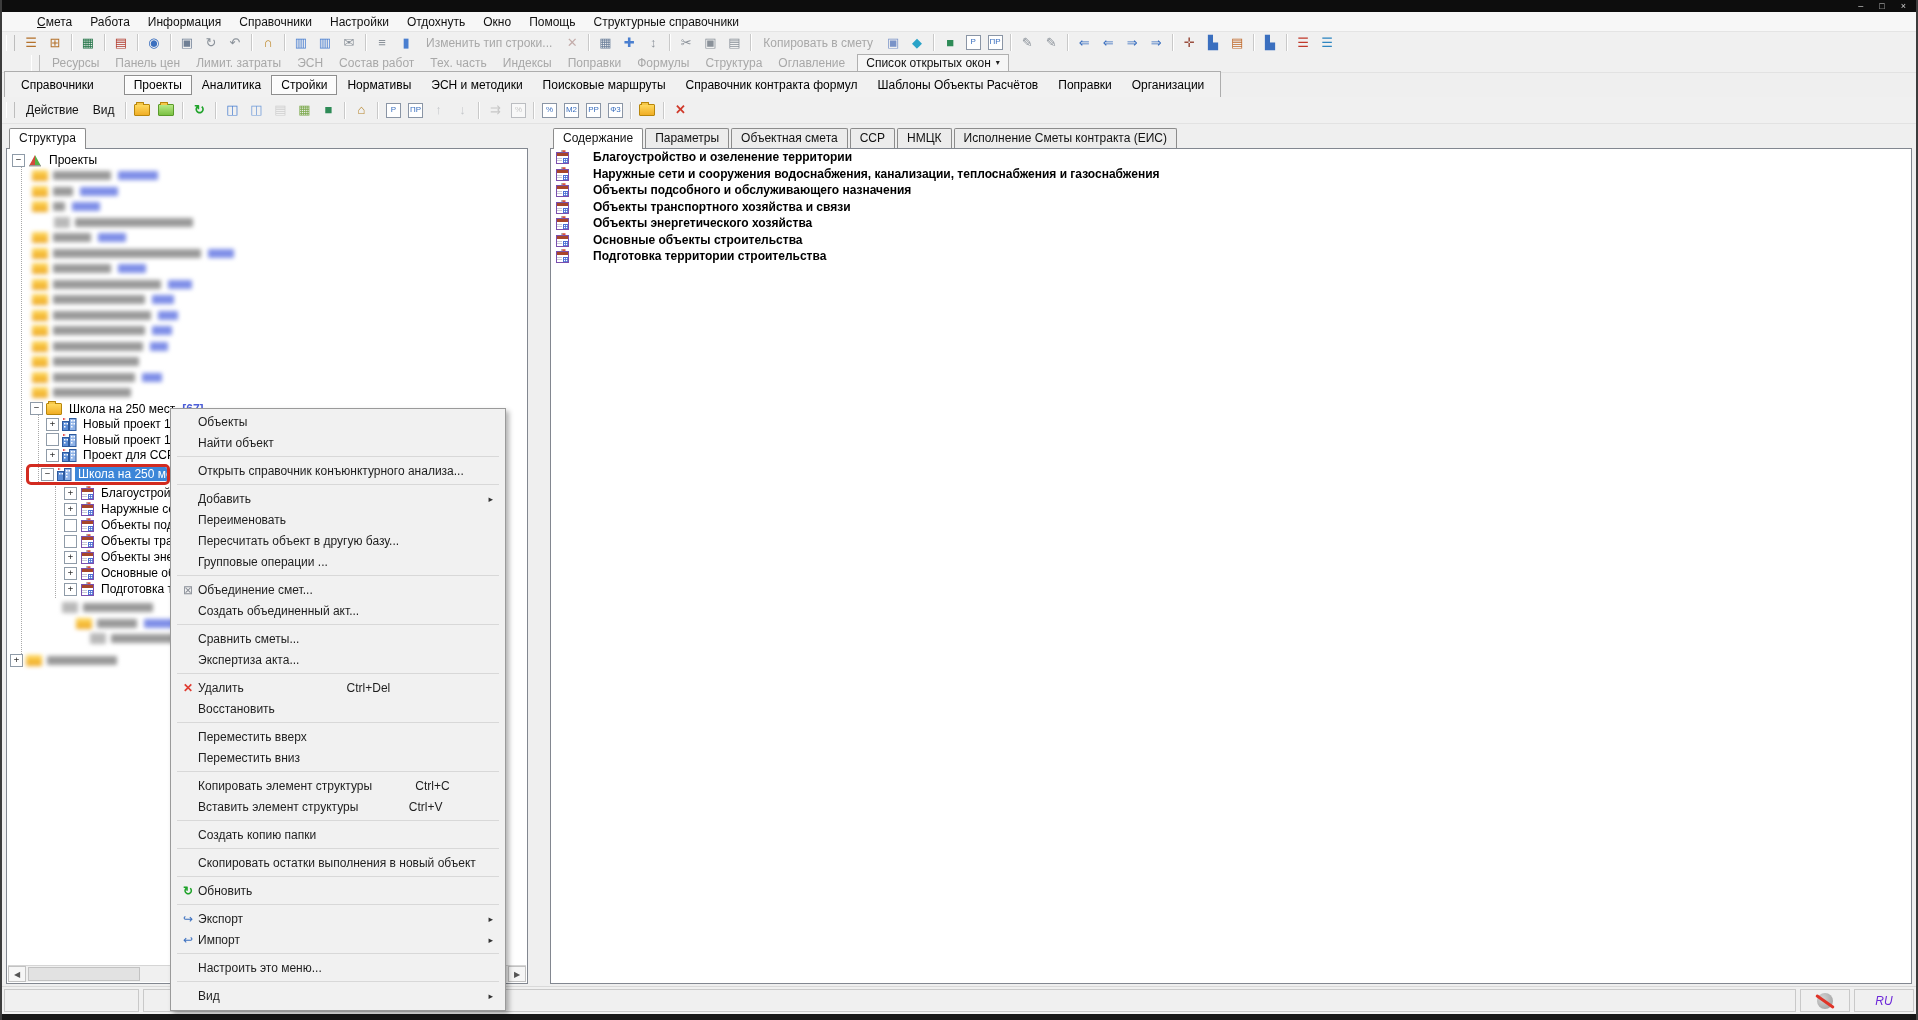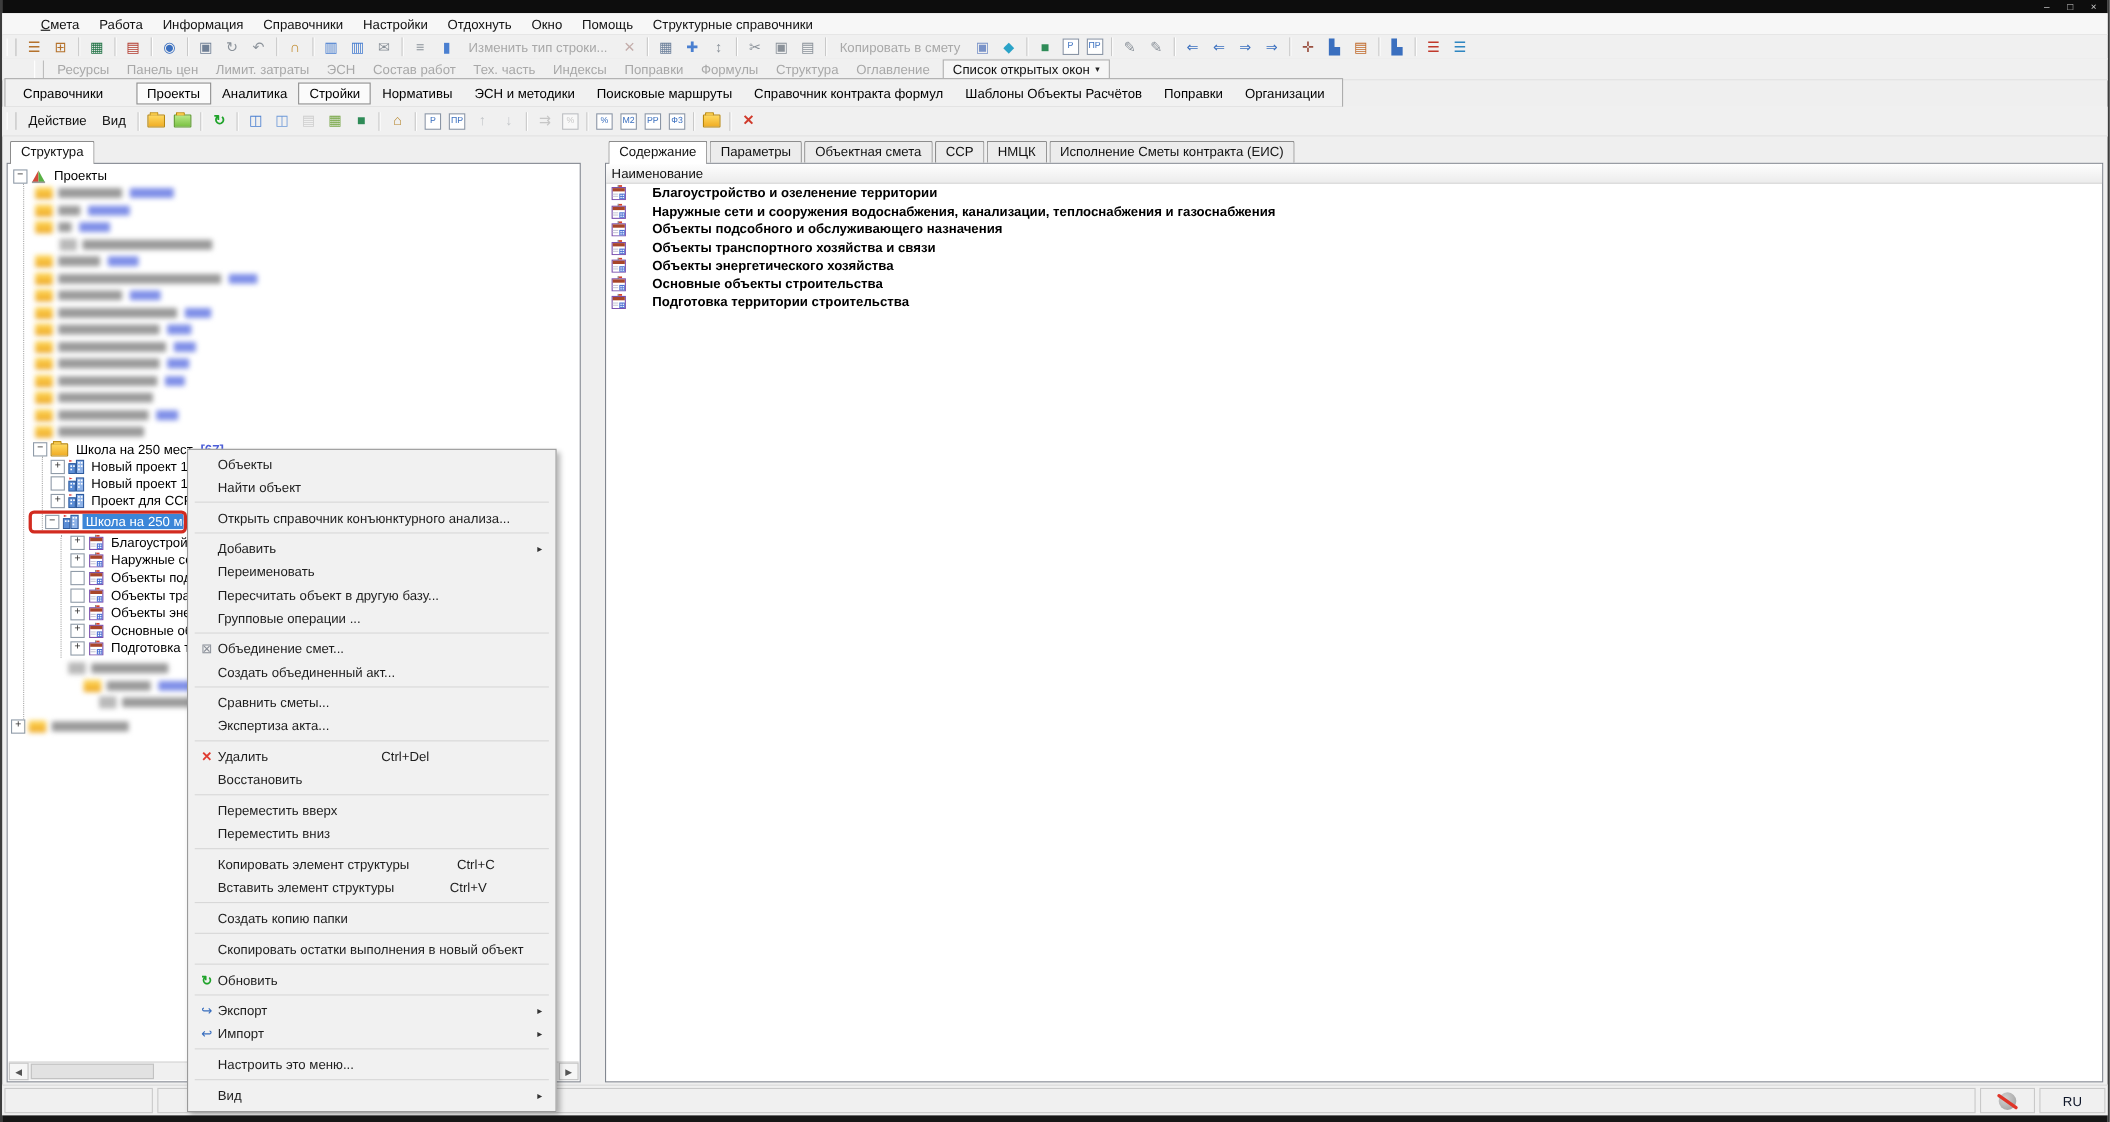--- a/index.html
+++ b/index.html
@@ -81,21 +81,21 @@
   .ic-red{color:#e03c31;font-weight:bold;}
   .ic-green{color:#1fa32a;font-weight:bold;}
   .ic-blue{color:#3a6fbf;}
   .ic-gray{color:#8a8f98;}
   
   .statusbar{position:absolute;left:0;right:0;bottom:6px;height:28px;background:#f0f0f0;border-top:1px solid #d9d9d9;display:flex;align-items:stretch;padding:2px;box-sizing:border-box;gap:4px;}
   .scell{border:1px solid #c9c9c9;background:#f0f0f0;display:flex;align-items:center;justify-content:center;}
   .scell.c1{width:133px;}
   .scell.cmain{flex:1;}
   .scell.cicon{width:48px;}
-  .scell.clang{width:58px;color:#0f172a;}
+  .scell.clang{width:58px;color:#6d28d9;font-style:italic;}
   .bottombar{position:absolute;left:0;right:0;bottom:0;height:6px;background:#161616;}
   .noconn{width:16px;height:16px;border-radius:50%;background:radial-gradient(circle at 35% 35%,#d3d3d3,#999999);position:relative;}
   .noconn::after{content:"";position:absolute;left:-3px;top:7px;width:22px;height:3px;background:#e03428;transform:rotate(35deg);border-radius:2px;}
 </style>
 </head>
 <body>
 
 <div class="win">
 
   <div class="titlebar">
@@ -1049,23 +1049,20 @@
 
         <span class="ptab">Объектная смета</span>
 
         <span class="ptab">ССР</span>
 
         <span class="ptab">НМЦК</span>
 
         <span class="ptab">Исполнение Сметы контракта (ЕИС)</span>
       </div>
     <div class="pbody">
-      <div class="lheader">
-        <span>Наименование</span>
-      </div>
       <div>
 
           <div class="litem">
             <svg width="15" height="14" viewBox="0 0 15 14" style="flex:none;">
               <rect x="1.5" y="2.5" width="12" height="11" fill="#fff" stroke="#7a4fae"></rect>
               <rect x="2" y="3" width="11" height="3" fill="#a8452a"></rect>
               <rect x="8" y="8" width="5" height="5" fill="#4a6fd4"></rect>
               <rect x="9" y="9" width="1.2" height="1.2" fill="#fff"></rect>
               <rect x="11" y="9" width="1.2" height="1.2" fill="#fff"></rect>
               <rect x="9" y="11" width="1.2" height="1.2" fill="#fff"></rect>

